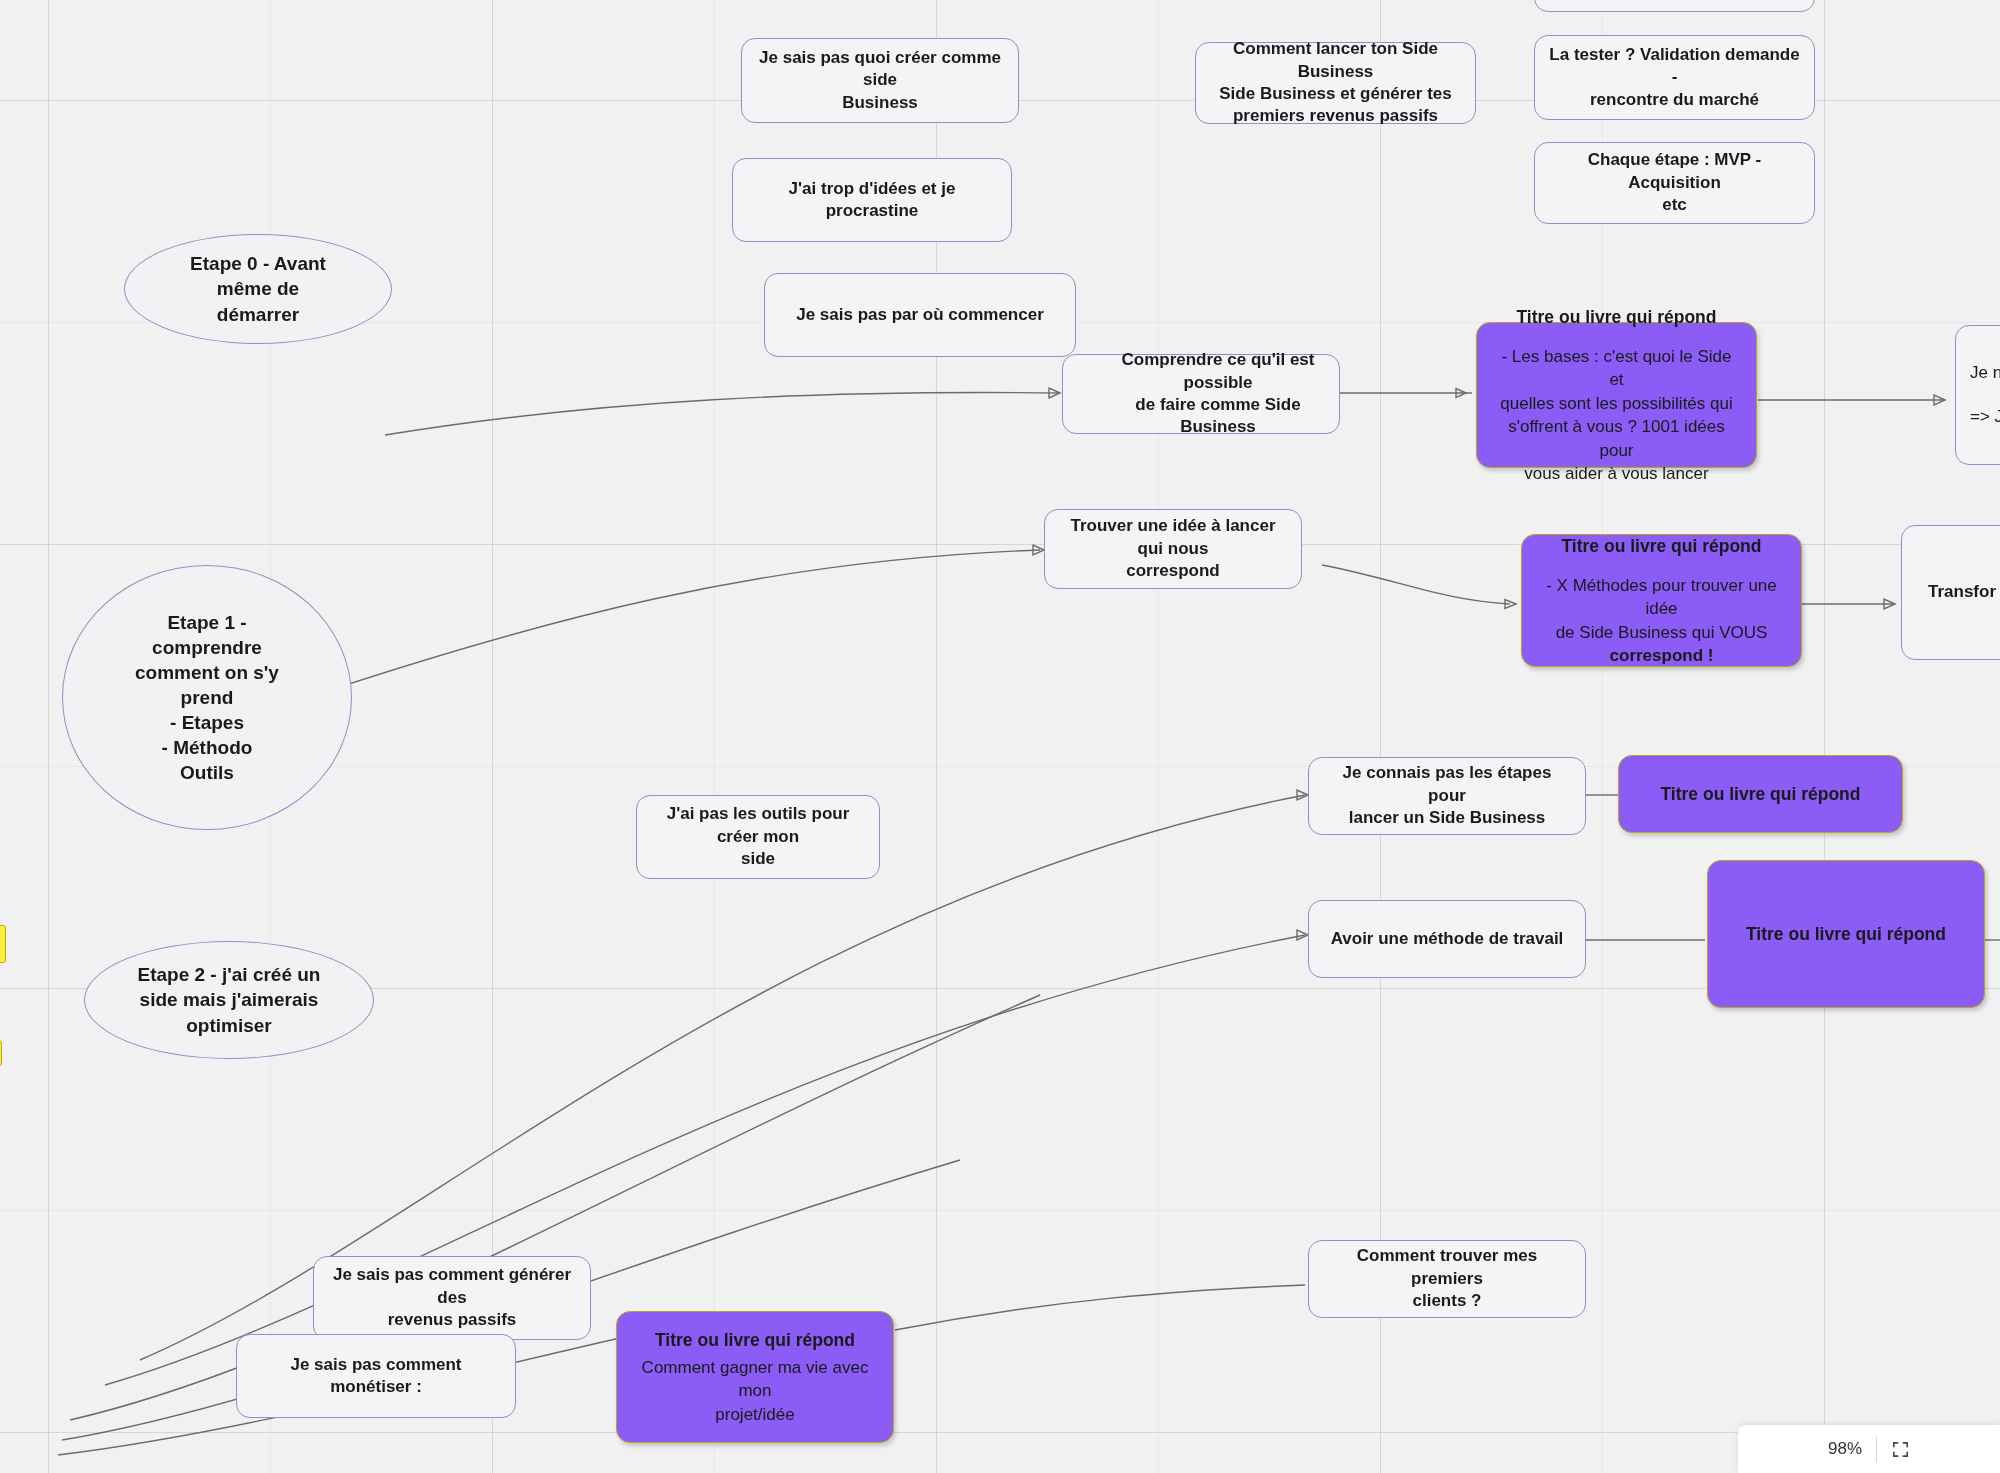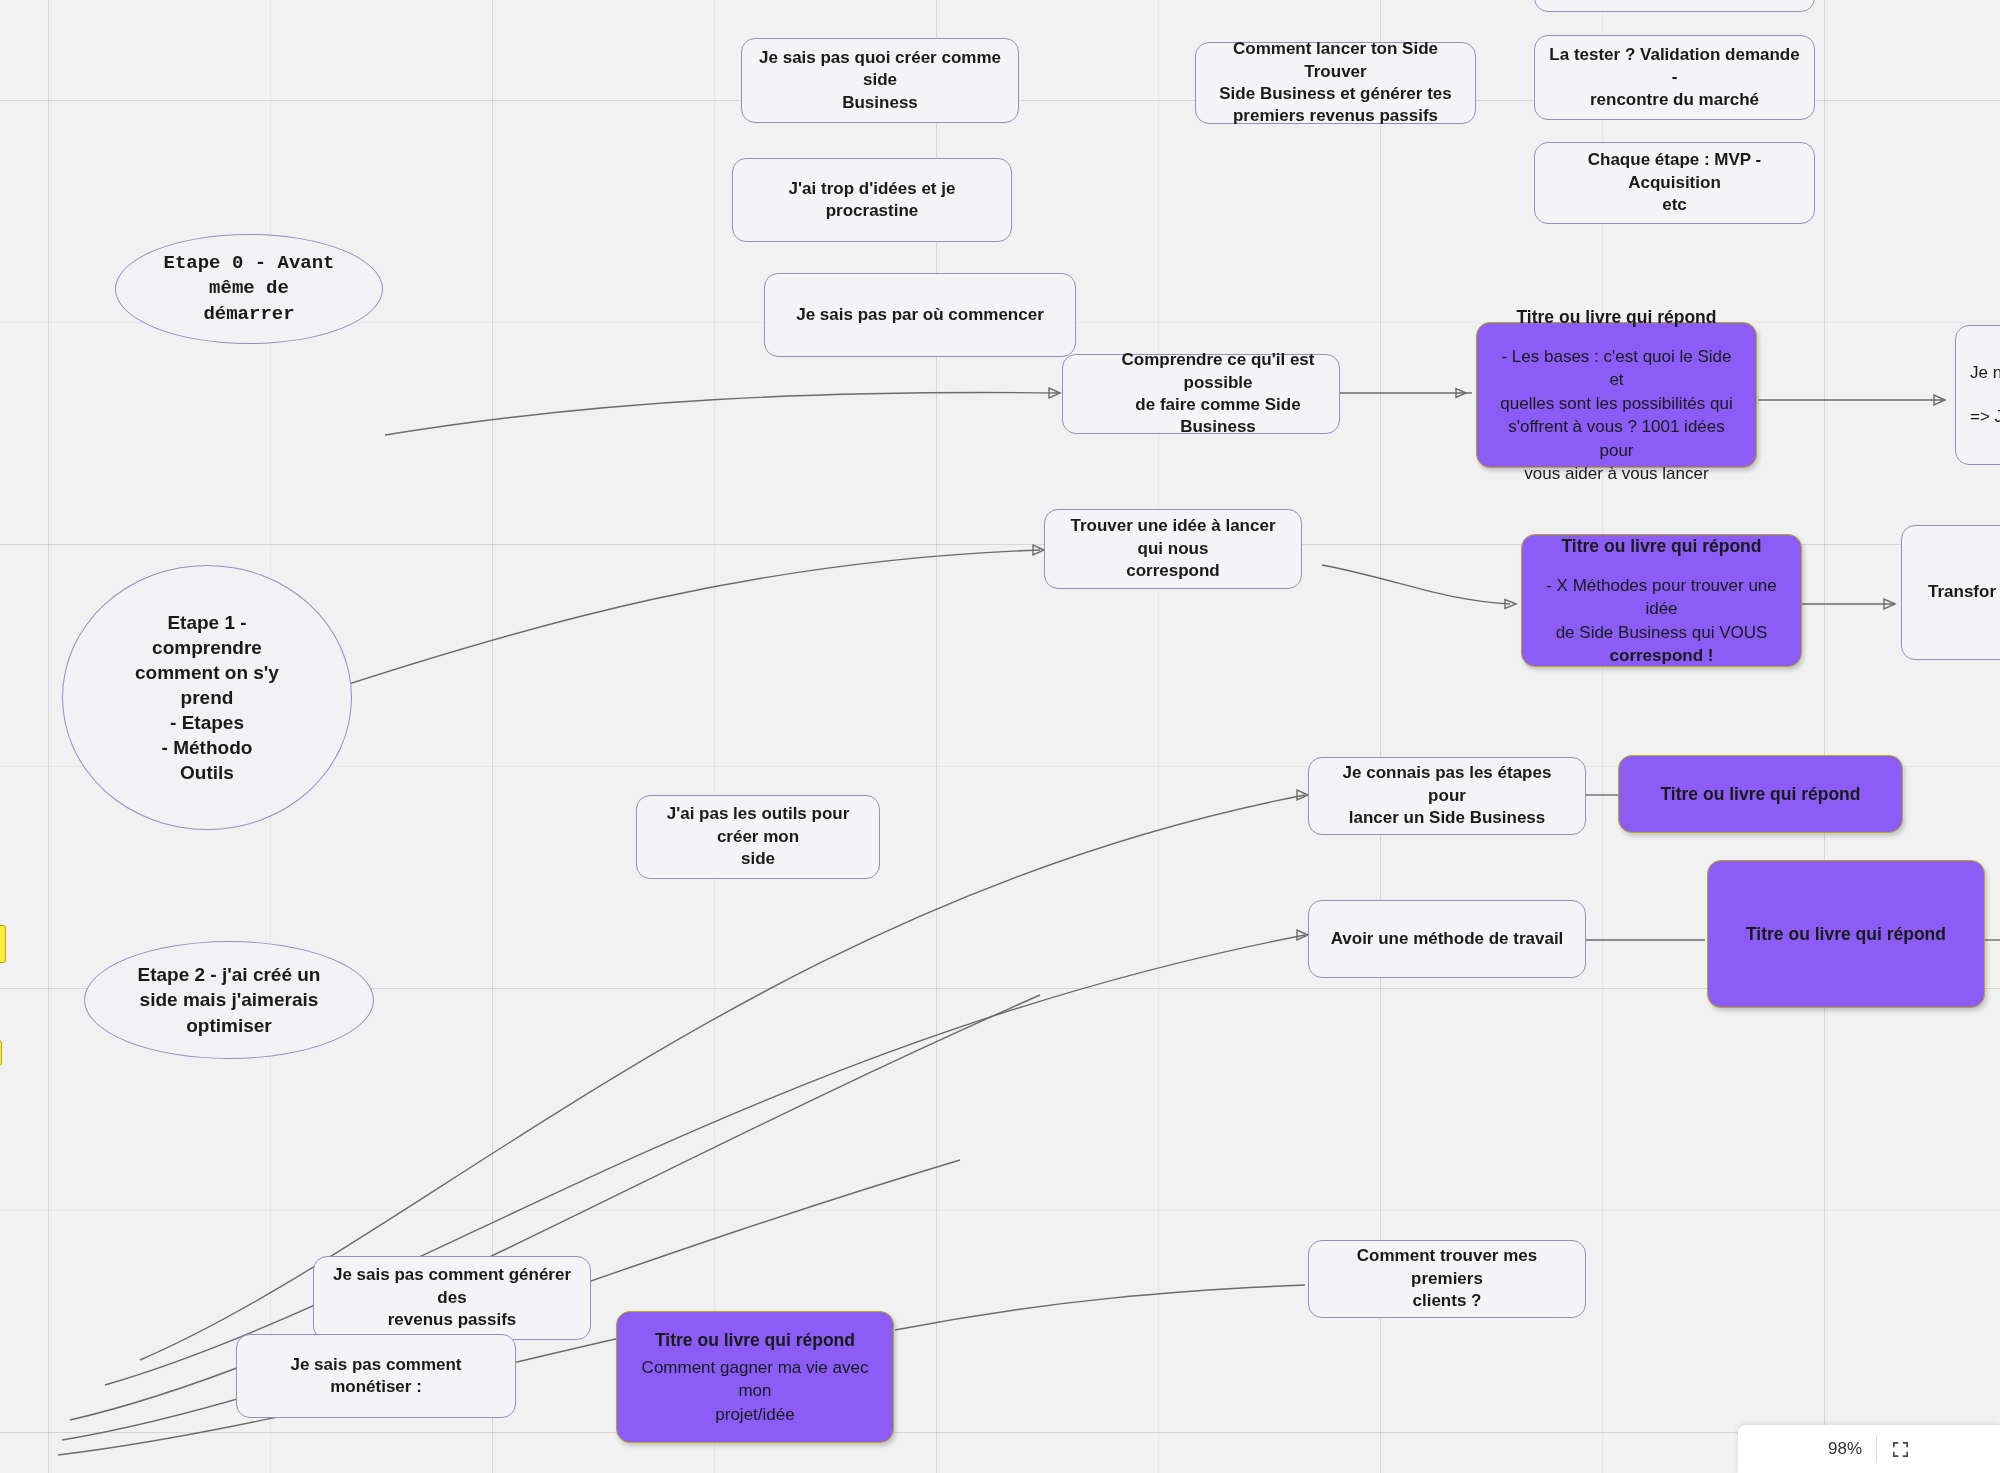--- a/index.html
+++ b/index.html
@@ -157,21 +157,21 @@
     <line x1="1985" y1="940" x2="2000" y2="940"></line>
 
     <path d="M 895 1330 C 1050 1300 1180 1290 1305 1285"></path>
 
     <path d="M 1060 393 l -11 -5 l 0 10 z" fill="#6b6b6b" stroke="none"></path>
     <path d="M 1044 550 l -11 -5 l 0 10 z" fill="#6b6b6b" stroke="none"></path>
     <path d="M 1308 795 l -11 -5 l 0 10 z" fill="#6b6b6b" stroke="none"></path>
     <path d="M 1308 935 l -11 -5 l 0 10 z" fill="#6b6b6b" stroke="none"></path>
   </svg>
 
-  <div class="node ellipse" style="left:115px; top:234px; width:268px; height:110px;font-family:Liberation Mono, monospace;">
+  <div class="node ellipse" style="left:124px; top:234px; width:268px; height:110px;">
     <div>
       <div>Etape 0 - Avant</div>
       <div>même de</div>
       <div>démarrer</div>
     </div>
   </div>
 
   <div class="node circle" style="left:62px; top:565px; width:290px; height:265px;">
     <div>
       <div>Etape 1 -</div>
@@ -226,21 +226,21 @@
   </div>
 
   <div class="node box" style="left:236px; top:1334px; width:280px; height:84px;">
     <div>
       <div>Je sais pas comment monétiser :</div>
     </div>
   </div>
 
   <div class="node box" style="left:1195px; top:42px; width:281px; height:82px;">
     <div>
-      <div>Comment lancer ton Side Trouver</div>
+      <div>Comment lancer ton Side Business</div>
       <div>Side Business et générer tes</div>
       <div>premiers revenus passifs</div>
     </div>
   </div>
 
   <div class="node box" style="left:1534px; top:-46px; width:281px; height:58px;">
     <div></div>
   </div>
 
   <div class="node box" style="left:1534px; top:35px; width:281px; height:85px;">

